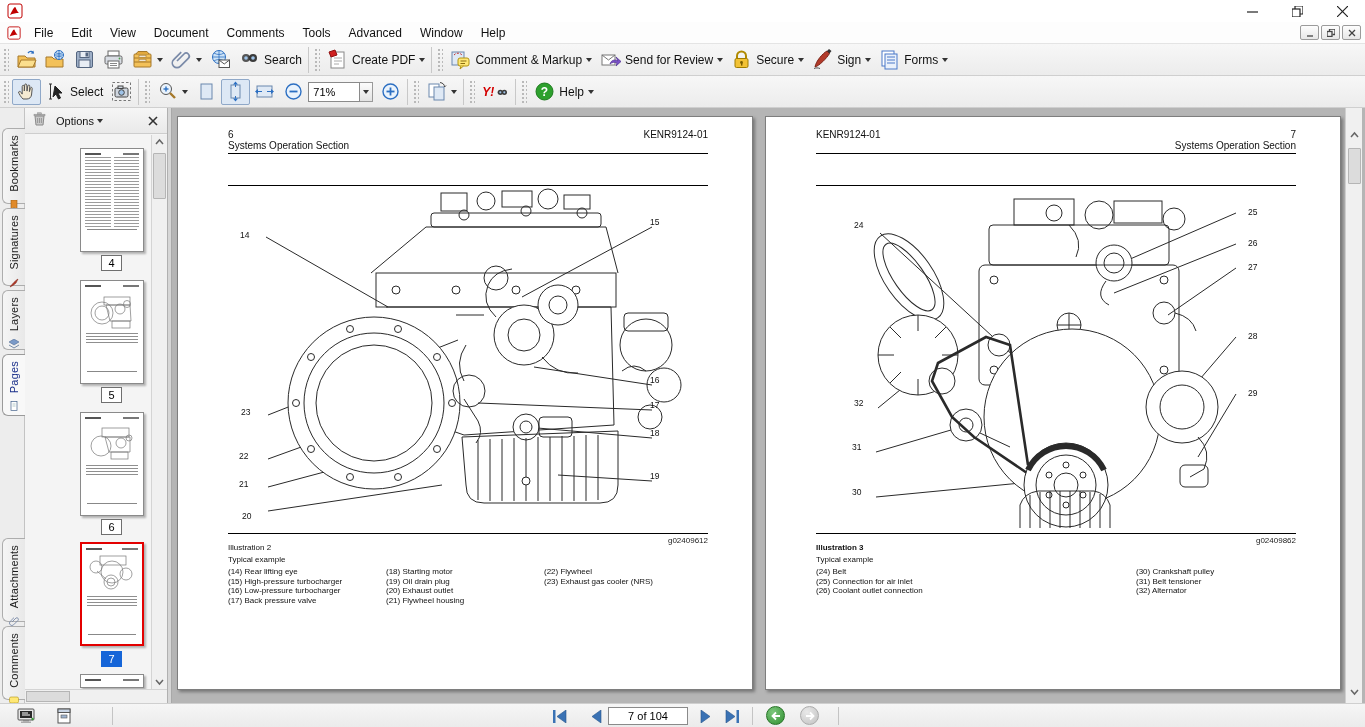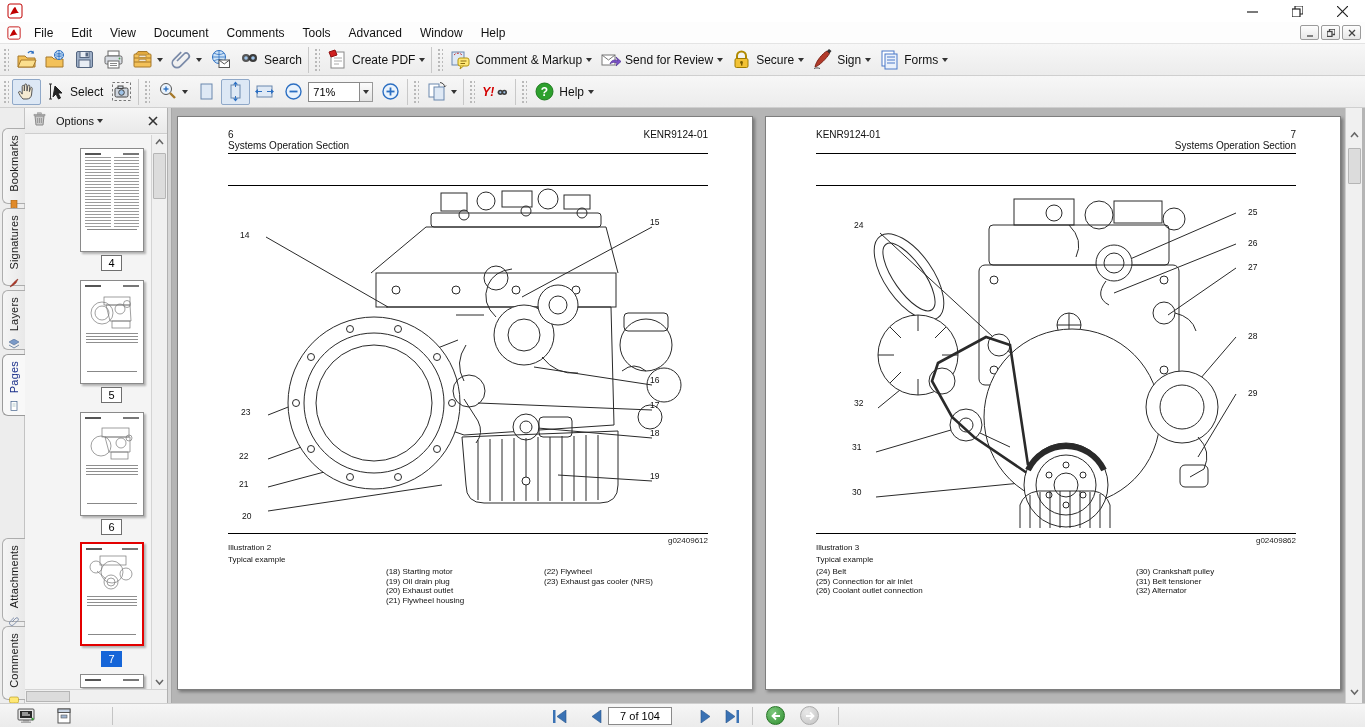--- a/index.html
+++ b/index.html
@@ -83,21 +83,21 @@
   .engsvg { position:absolute; left:48px; top:68px; }
 
   
   #mainscroll { position:absolute; left:1345px; top:108px; width:17px; height:595px; background:#f0f0f0; border-left:1px solid #cfcfcf; }
   #panebtn { position:absolute; left:1347px; top:110px; width:14px; height:16px; display:flex; align-items:center; justify-content:center; }
 
   
   #statusbar { position:absolute; left:0; top:703px; width:1365px; height:24px; background:linear-gradient(#f6f6f6,#ebebeb); border-top:1px solid #cfcfcf; }
   .ssep { position:absolute; top:3px; width:1px; height:18px; background:#c4c4c4; }
   .navbtn { position:absolute; top:3px; width:24px; height:18px; display:flex; align-items:center; justify-content:center; }
-  #pagebox { position:absolute; left:608px; top:3px; width:64px; height:18px; border:1px solid #8a8a8a; background:#fff; font-size:11px; text-align:center; font-family:"Liberation Sans",sans-serif; }
+  #pagebox { position:absolute; left:608px; top:3px; width:80px; height:18px; border:1px solid #8a8a8a; background:#fff; font-size:11px; text-align:center; font-family:"Liberation Sans",sans-serif; }
   .circbtn { position:absolute; top:2px; width:19px; height:19px; border-radius:50%; display:flex; align-items:center; justify-content:center; }
   .circbtn.back { background:radial-gradient(circle at 35% 30%,#7cc77c,#2f8f2f); border:1px solid #267326; }
   .circbtn.fwd { background:radial-gradient(circle at 35% 30%,#e9e9e9,#c2c2c2); border:1px solid #ababab; }
 </style>
 </head>
 <body>
 
 <div id="titlebar">
   <span class="appicon">
     <svg viewBox="0 0 16 16">
@@ -651,20 +651,26 @@
       <span class="callout" style="left:472px;top:354px;">19</span>
       <span class="callout" style="left:64px;top:386px;margin-top:8px;">20</span>
       <span class="callout" style="left:61px;top:362px;">21</span>
       <span class="callout" style="left:61px;top:334px;">22</span>
       <span class="callout" style="left:63px;top:290px;">23</span>
 
       <div class="pg-rule" style="left:50px;right:44px;top:416px;"></div>
       <div class="fig-id" style="right:44px;top:419px;">g02409612</div>
       <div class="cap" style="left:50px;top:426px;">Illustration 2</div>
       <div class="cap" style="left:50px;top:438px;">Typical example</div>
+      <div class="parts-col" style="left:50px;">
+          <div class="part-line">(14) Rear lifting eye</div>
+          <div class="part-line">(15) High-pressure turbocharger</div>
+          <div class="part-line">(16) Low-pressure turbocharger</div>
+          <div class="part-line">(17) Back pressure valve</div>
+        </div>
       <div class="parts-col" style="left:208px;">
           <div class="part-line">(18) Starting motor</div>
           <div class="part-line">(19) Oil drain plug</div>
           <div class="part-line">(20) Exhaust outlet</div>
           <div class="part-line">(21) Flywheel housing</div>
         </div>
       <div class="parts-col" style="left:366px;">
           <div class="part-line">(22) Flywheel</div>
           <div class="part-line">(23) Exhaust gas cooler (NRS)</div>
         </div>
@@ -753,21 +759,21 @@
       <span class="callout" style="left:482px;top:121px;">26</span>
       <span class="callout" style="left:482px;top:145px;">27</span>
       <span class="callout" style="left:482px;top:214px;">28</span>
       <span class="callout" style="left:482px;top:271px;">29</span>
       <span class="callout" style="left:86px;top:370px;">30</span>
       <span class="callout" style="left:86px;top:325px;">31</span>
       <span class="callout" style="left:88px;top:281px;">32</span>
 
       <div class="pg-rule" style="left:50px;right:44px;top:416px;"></div>
       <div class="fig-id" style="right:44px;top:419px;">g02409862</div>
-      <div class="cap" style="left:50px;top:426px;">Illustration 3</div>
+      <div class="cap" style="left:50px;top:426px;font-weight:bold;">Illustration 3</div>
       <div class="cap" style="left:50px;top:438px;">Typical example</div>
       <div class="parts-col" style="left:50px;">
           <div class="part-line">(24) Belt</div>
           <div class="part-line">(25) Connection for air inlet</div>
           <div class="part-line">(26) Coolant outlet connection</div>
         </div>
       <div class="parts-col" style="left:370px;">
           <div class="part-line">(30) Crankshaft pulley</div>
           <div class="part-line">(31) Belt tensioner</div>
           <div class="part-line">(32) Alternator</div>

